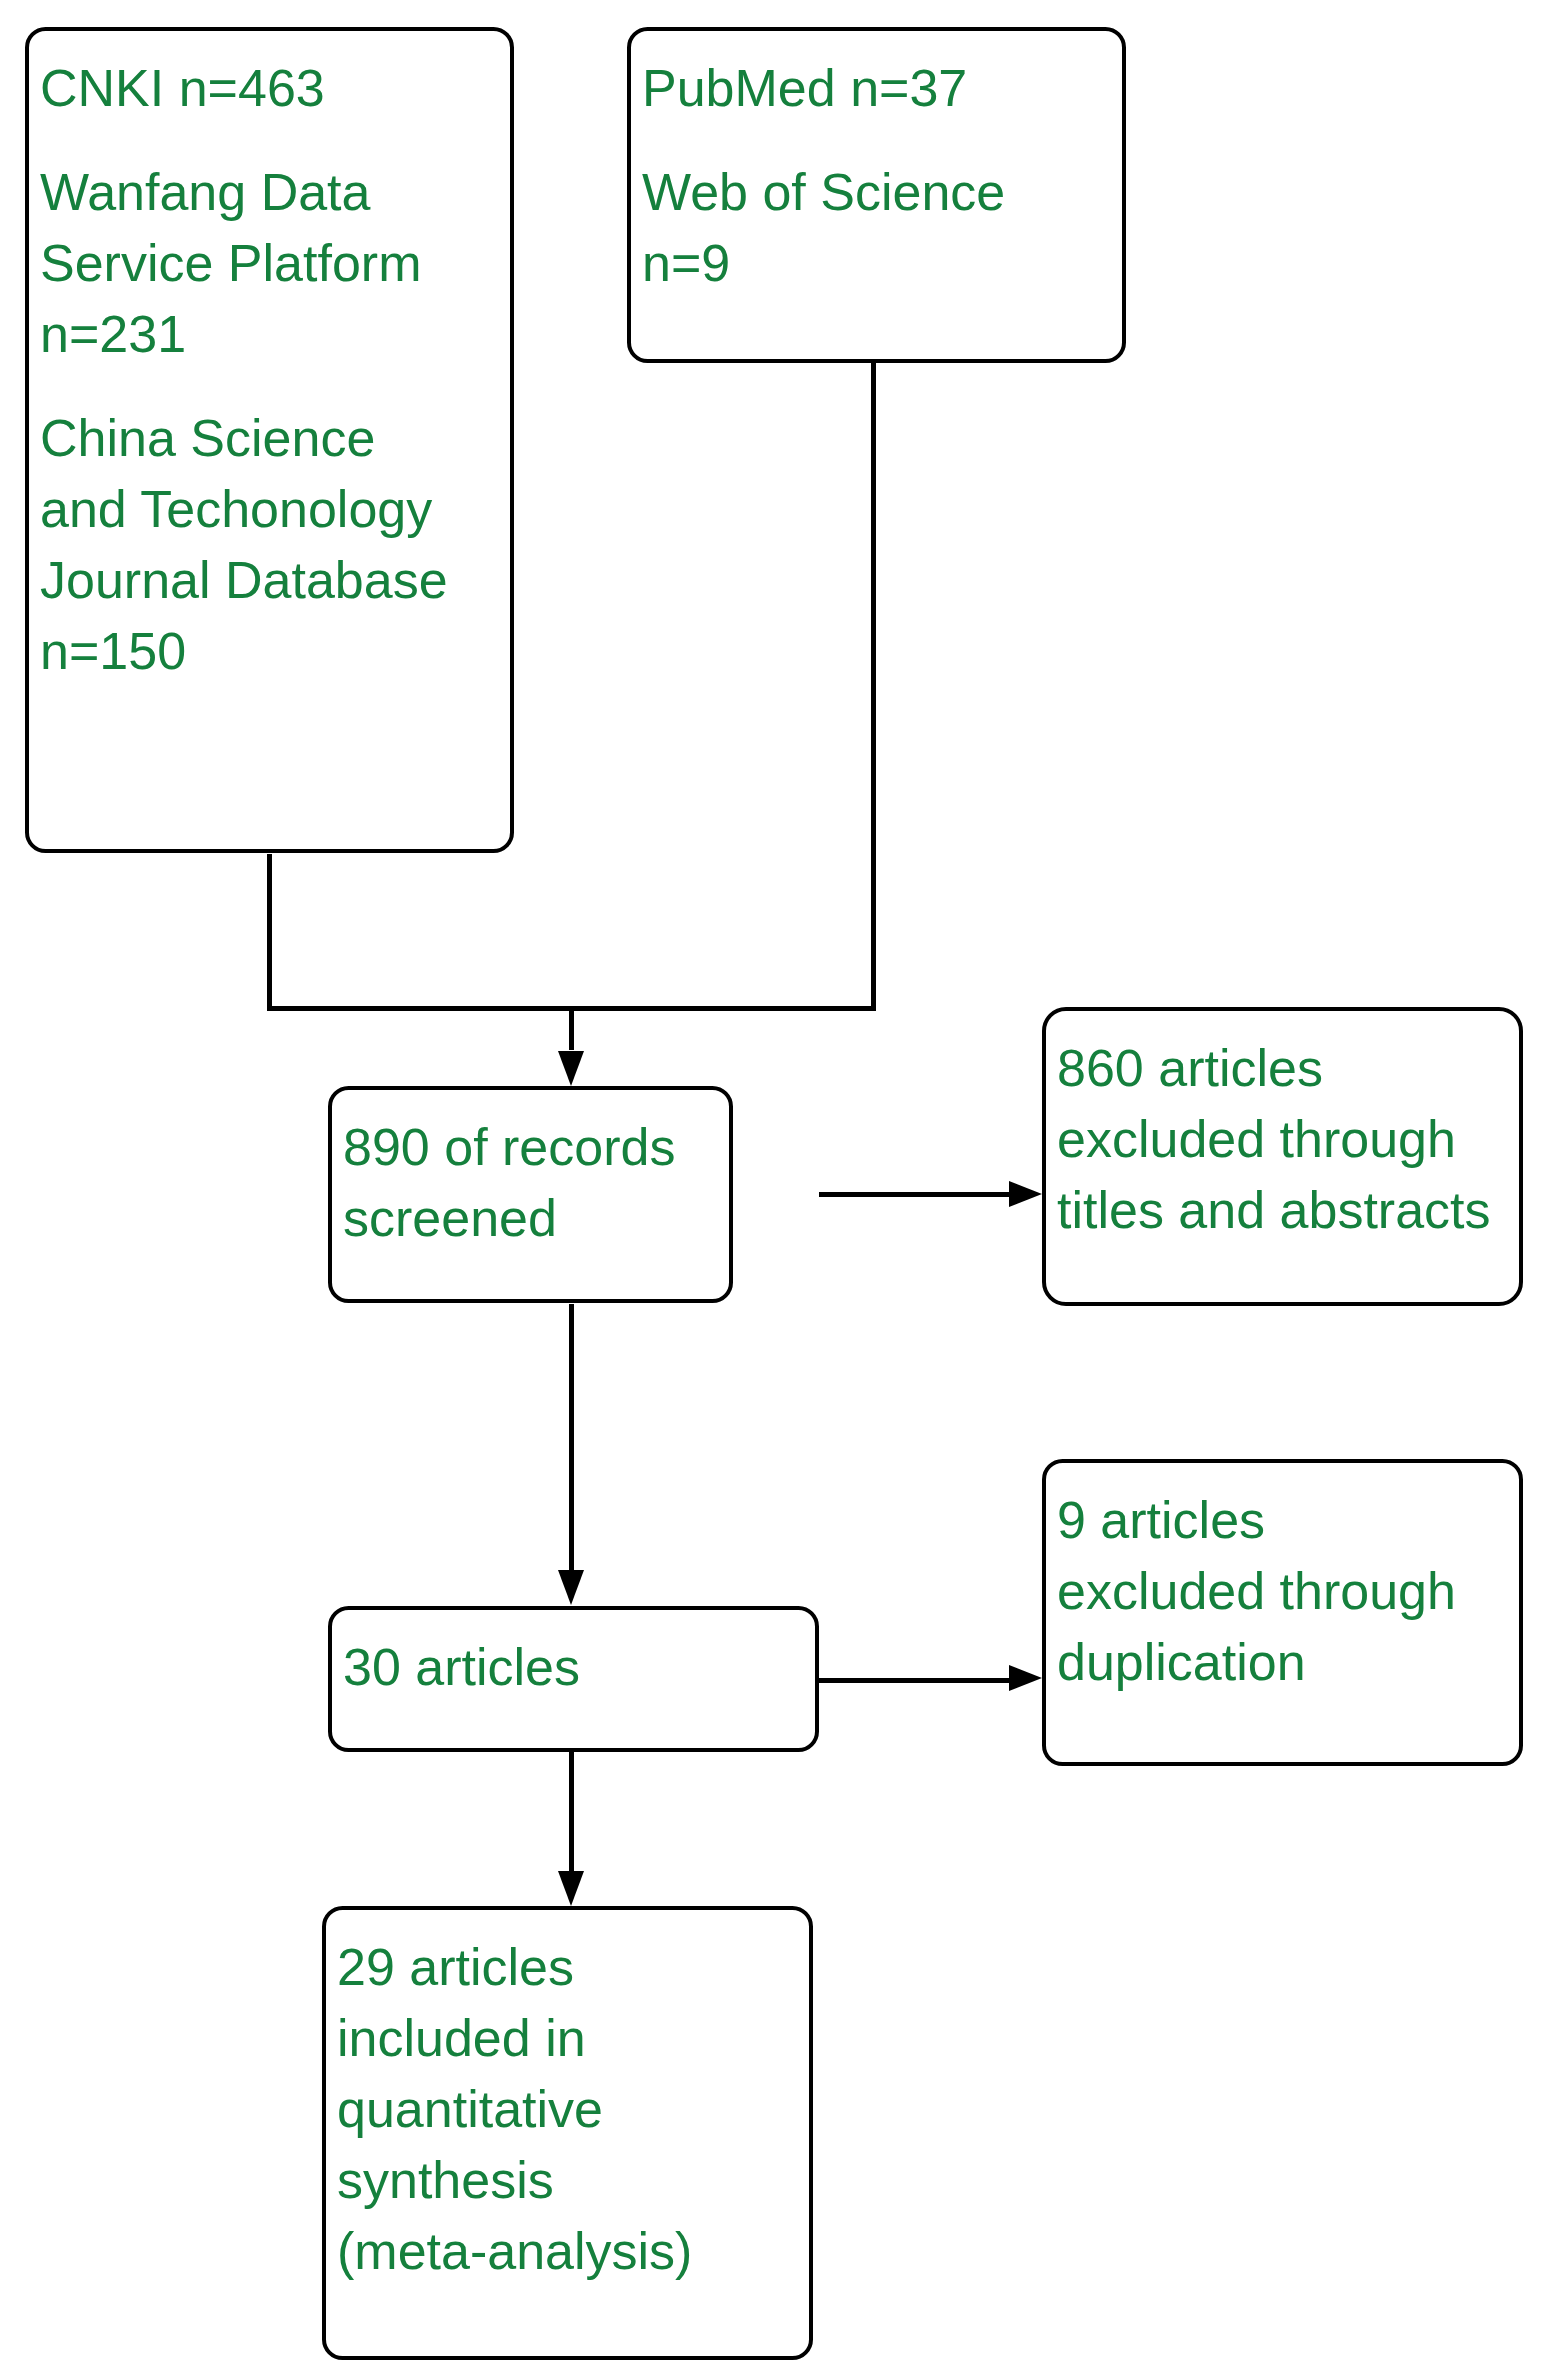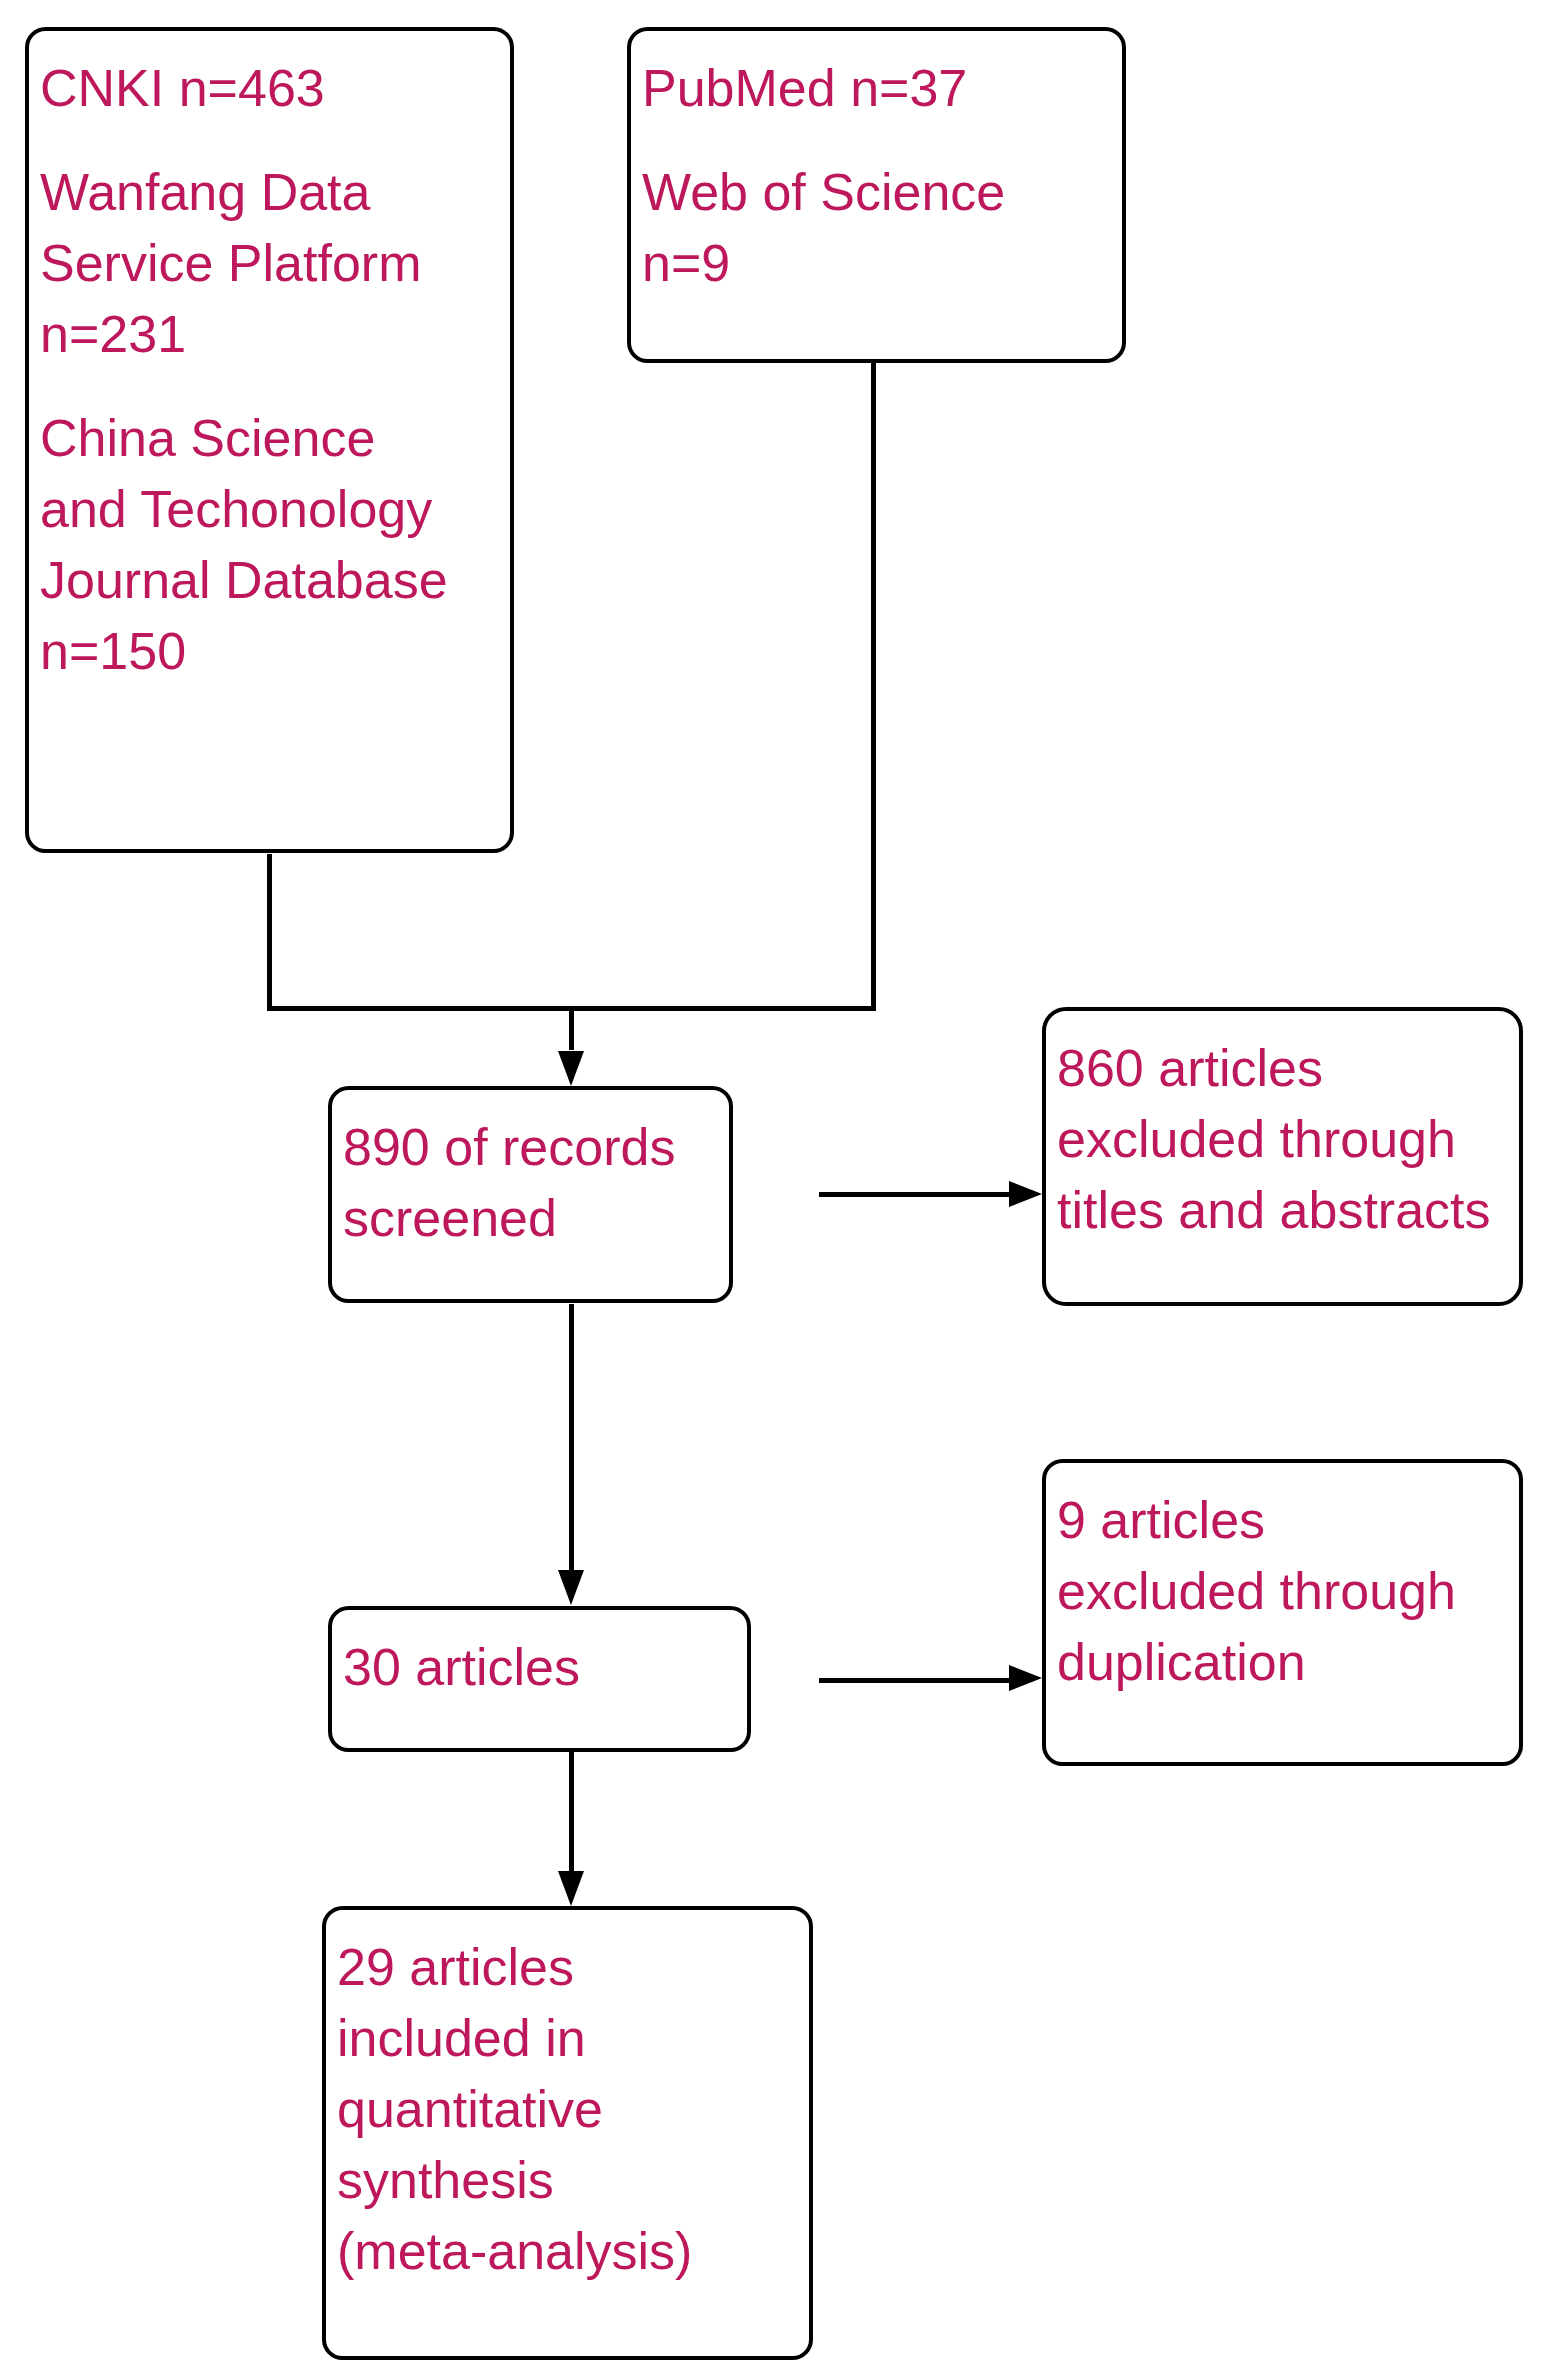--- a/index.html
+++ b/index.html
@@ -18,32 +18,32 @@
   }
   .box {
     position: absolute;
     box-sizing: border-box;
     background: #ffffff;
     border: 4.8px solid #000000;
     border-radius: 20.5px;
     font-size: 52px;
     line-height: 71px;
     padding: 22px 16.4px 0 11px;
-    color: #be185d;
+    color: #15803d;
   }
   .para { margin: 0; }
   .para + .para { margin-top: 33px; }
   .line { white-space: nowrap; }
 
   
   .box-cn        { left: 25px;   top: 27px;   width: 489px; height: 826px; }
   .box-intl      { left: 627px;  top: 27px;   width: 499px; height: 336px;  }
   .box-screened  { left: 328px;  top: 1086px; width: 405px; height: 217px;  }
   .box-excl-ta   { left: 1042px; top: 1007px; width: 481px; height: 299px; border-radius: 24px;  }
-  .box-30        { left: 328px;  top: 1606px; width: 423px; height: 146px;  }
+  .box-30        { left: 328px;  top: 1606px; width: 491px; height: 146px;  }
   .box-excl-dup  { left: 1042px; top: 1459px; width: 481px; height: 307px;  }
   .box-included  { left: 322px;  top: 1906px; width: 491px; height: 454px;  }
 
   .vline, .hline {
     position: absolute;
     background: #000000;
   }
   .vline { width: 4.8px; }
   .hline { height: 4.8px; }
 

